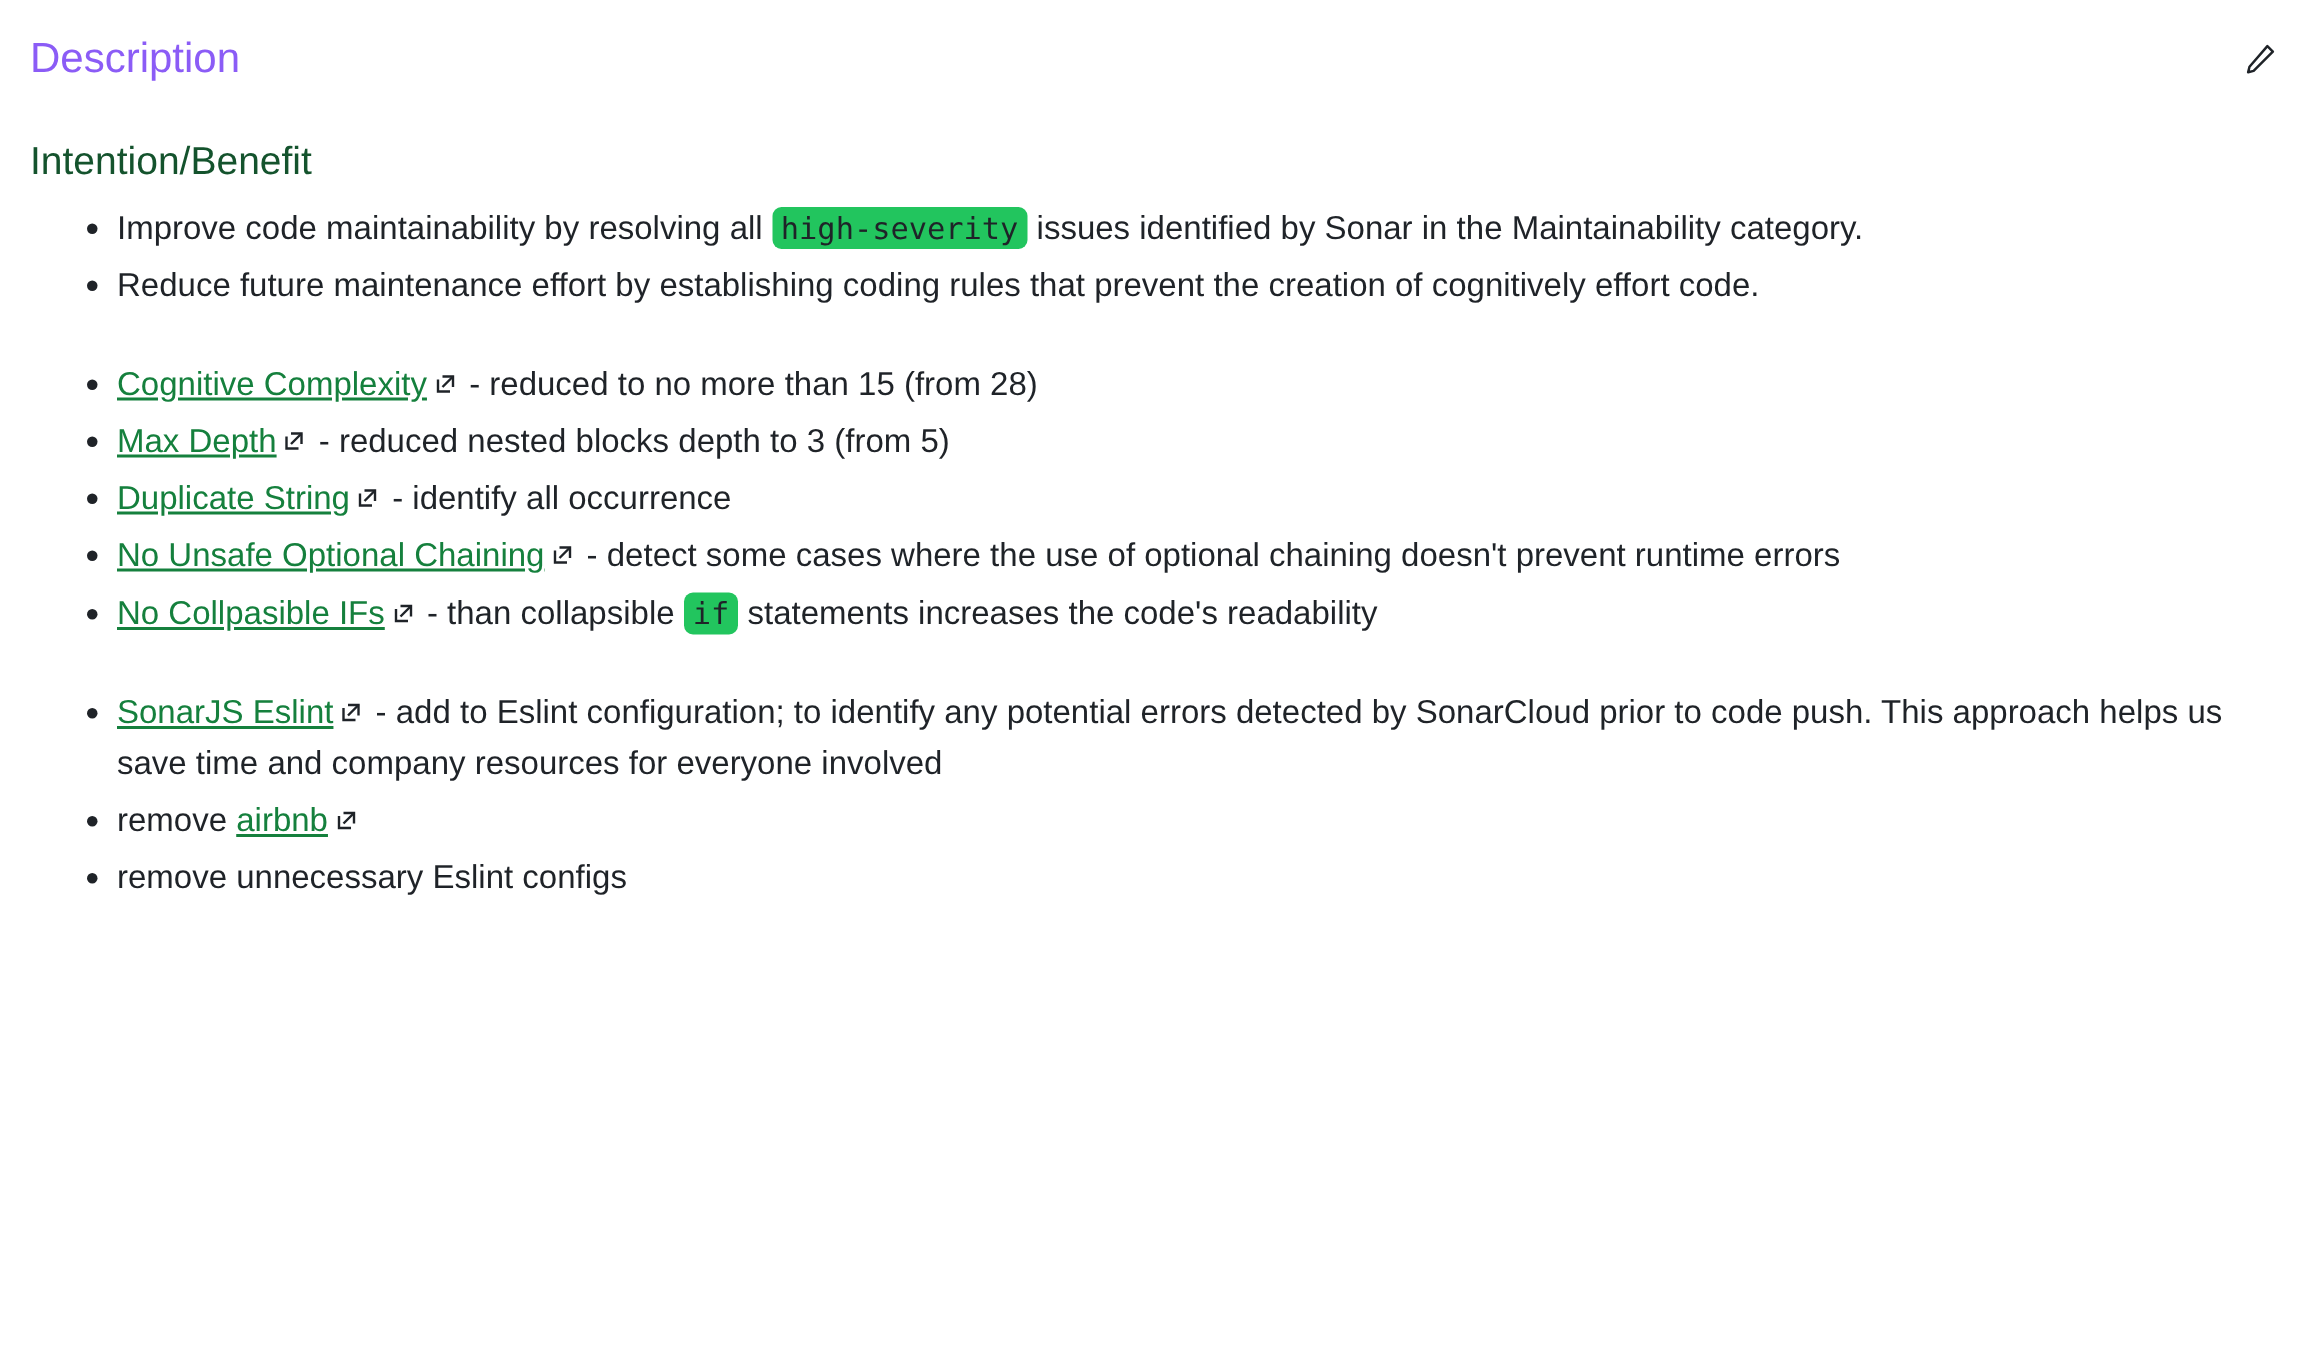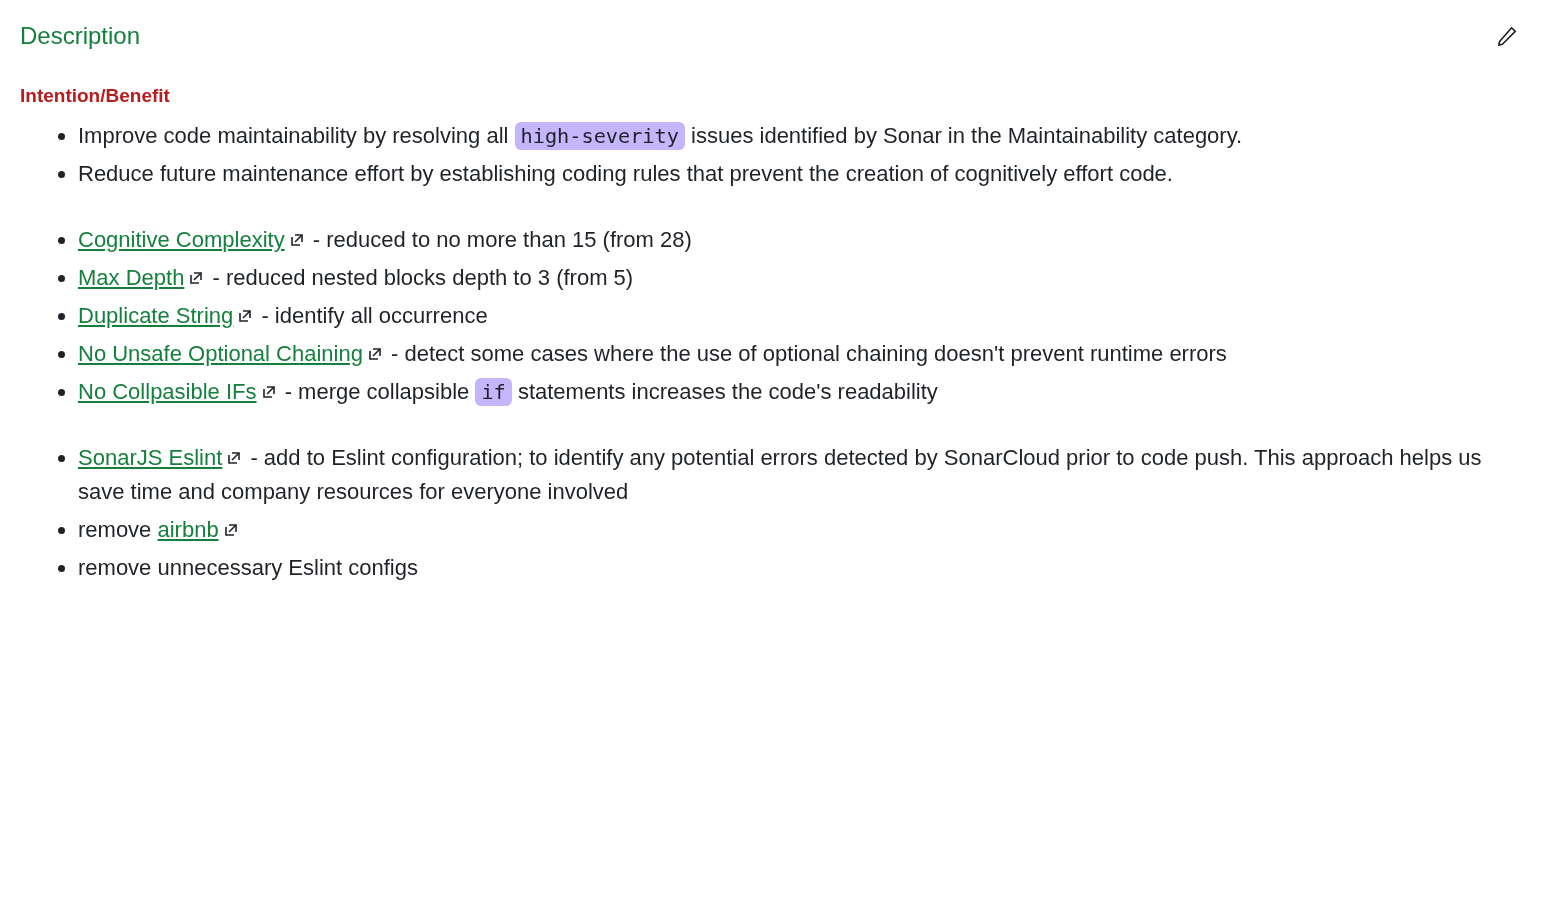--- a/index.html
+++ b/index.html
@@ -12,52 +12,52 @@
     font-size: 22px;
     line-height: 1.5;
   }
   .header-row {
     display: flex;
     align-items: center;
     justify-content: space-between;
     margin-bottom: 28px;
   }
   .title {
-    font-size: 24px;
+    font-size: 28px;
     font-weight: 400;
-    color: #15803d;
+    color: #8b5cf6;
   }
   .edit-btn {
     cursor: pointer;
     padding: 4px;
     display: inline-flex;
   }
   .edit-btn svg { width: 22px; height: 22px; stroke: #1f2328; }
   h2 {
-    font-size: 19px;
-    font-weight: 700;
+    font-size: 26px;
+    font-weight: 400;
     margin: 0 0 8px 0;
-    color: #b91c1c;
+    color: #14532d;
   }
   .section { margin-bottom: 32px; }
   ul {
     margin: 4px 0 0 0;
     padding-left: 58px;
   }
   li {
     margin: 4px 0;
     line-height: 1.55;
   }
   a.link {
     color: #15803d;
     text-decoration: underline;
   }
   code {
     font-family: ui-monospace, SFMono-Regular, "SF Mono", Menlo, Consolas, monospace;
-    background: #c4b5fd;
+    background: #22c55e;
     border-radius: 6px;
     padding: 2px 6px;
     font-size: 0.92em;
   }
   .ext-icon {
     display: inline-flex;
     vertical-align: -1px;
     margin-left: 4px;
     margin-right: 2px;
   }
@@ -125,21 +125,21 @@
           </svg>
         </span><span> - detect some cases where the use of optional chaining doesn't prevent runtime errors</span>
     </li>
     <li>
       <a class="link">No Collpasible IFs</a><span class="ext-icon">
           <svg viewBox="0 0 16 16">
             <path d="M6 3h7v7"></path>
             <path d="M13 3L6 10"></path>
             <path d="M11 13H3V5"></path>
           </svg>
-        </span><span> - merge collapsible </span><code>if</code><span> statements increases the code's readability</span>
+        </span><span> - than collapsible </span><code>if</code><span> statements increases the code's readability</span>
     </li>
   </ul>
 </div>
 
 <div class="section">
   <ul>
     <li>
       <a class="link">SonarJS Eslint</a><span class="ext-icon">
           <svg viewBox="0 0 16 16">
             <path d="M6 3h7v7"></path>

